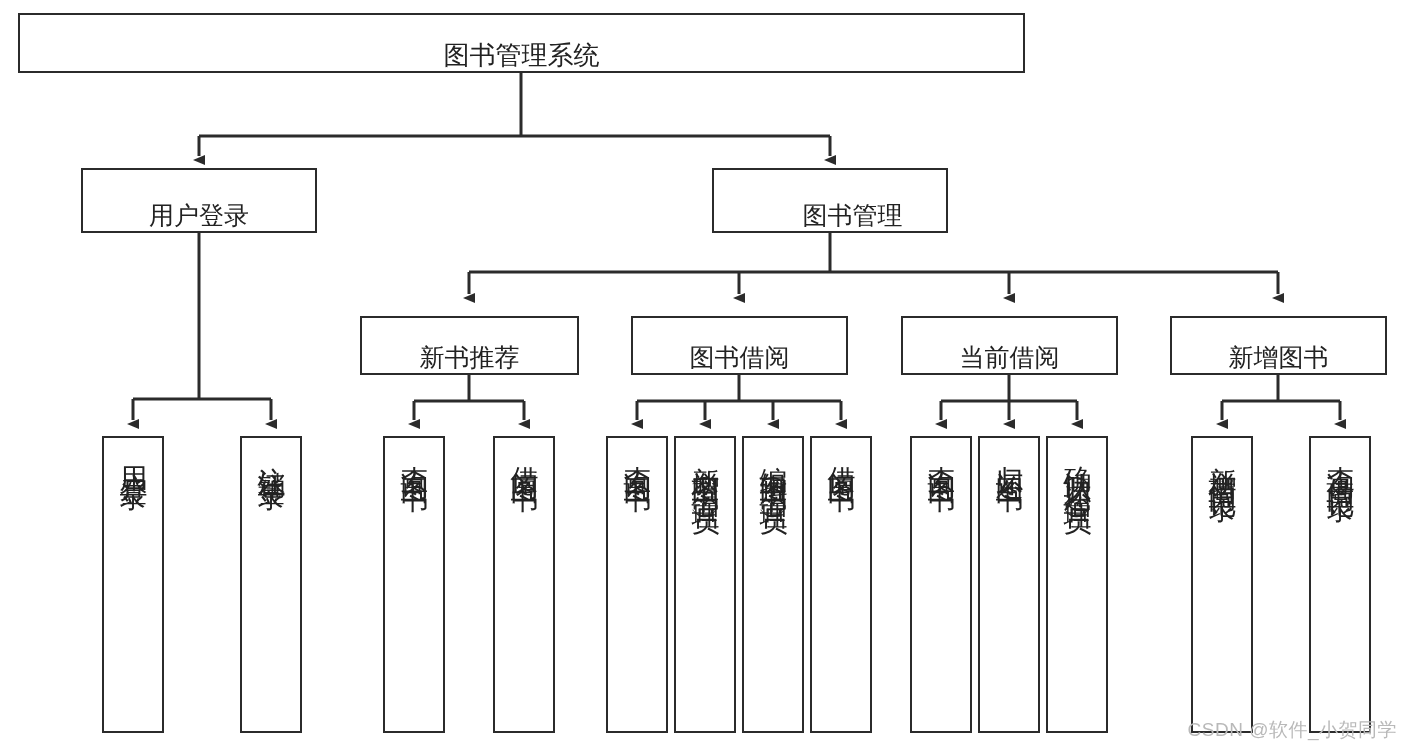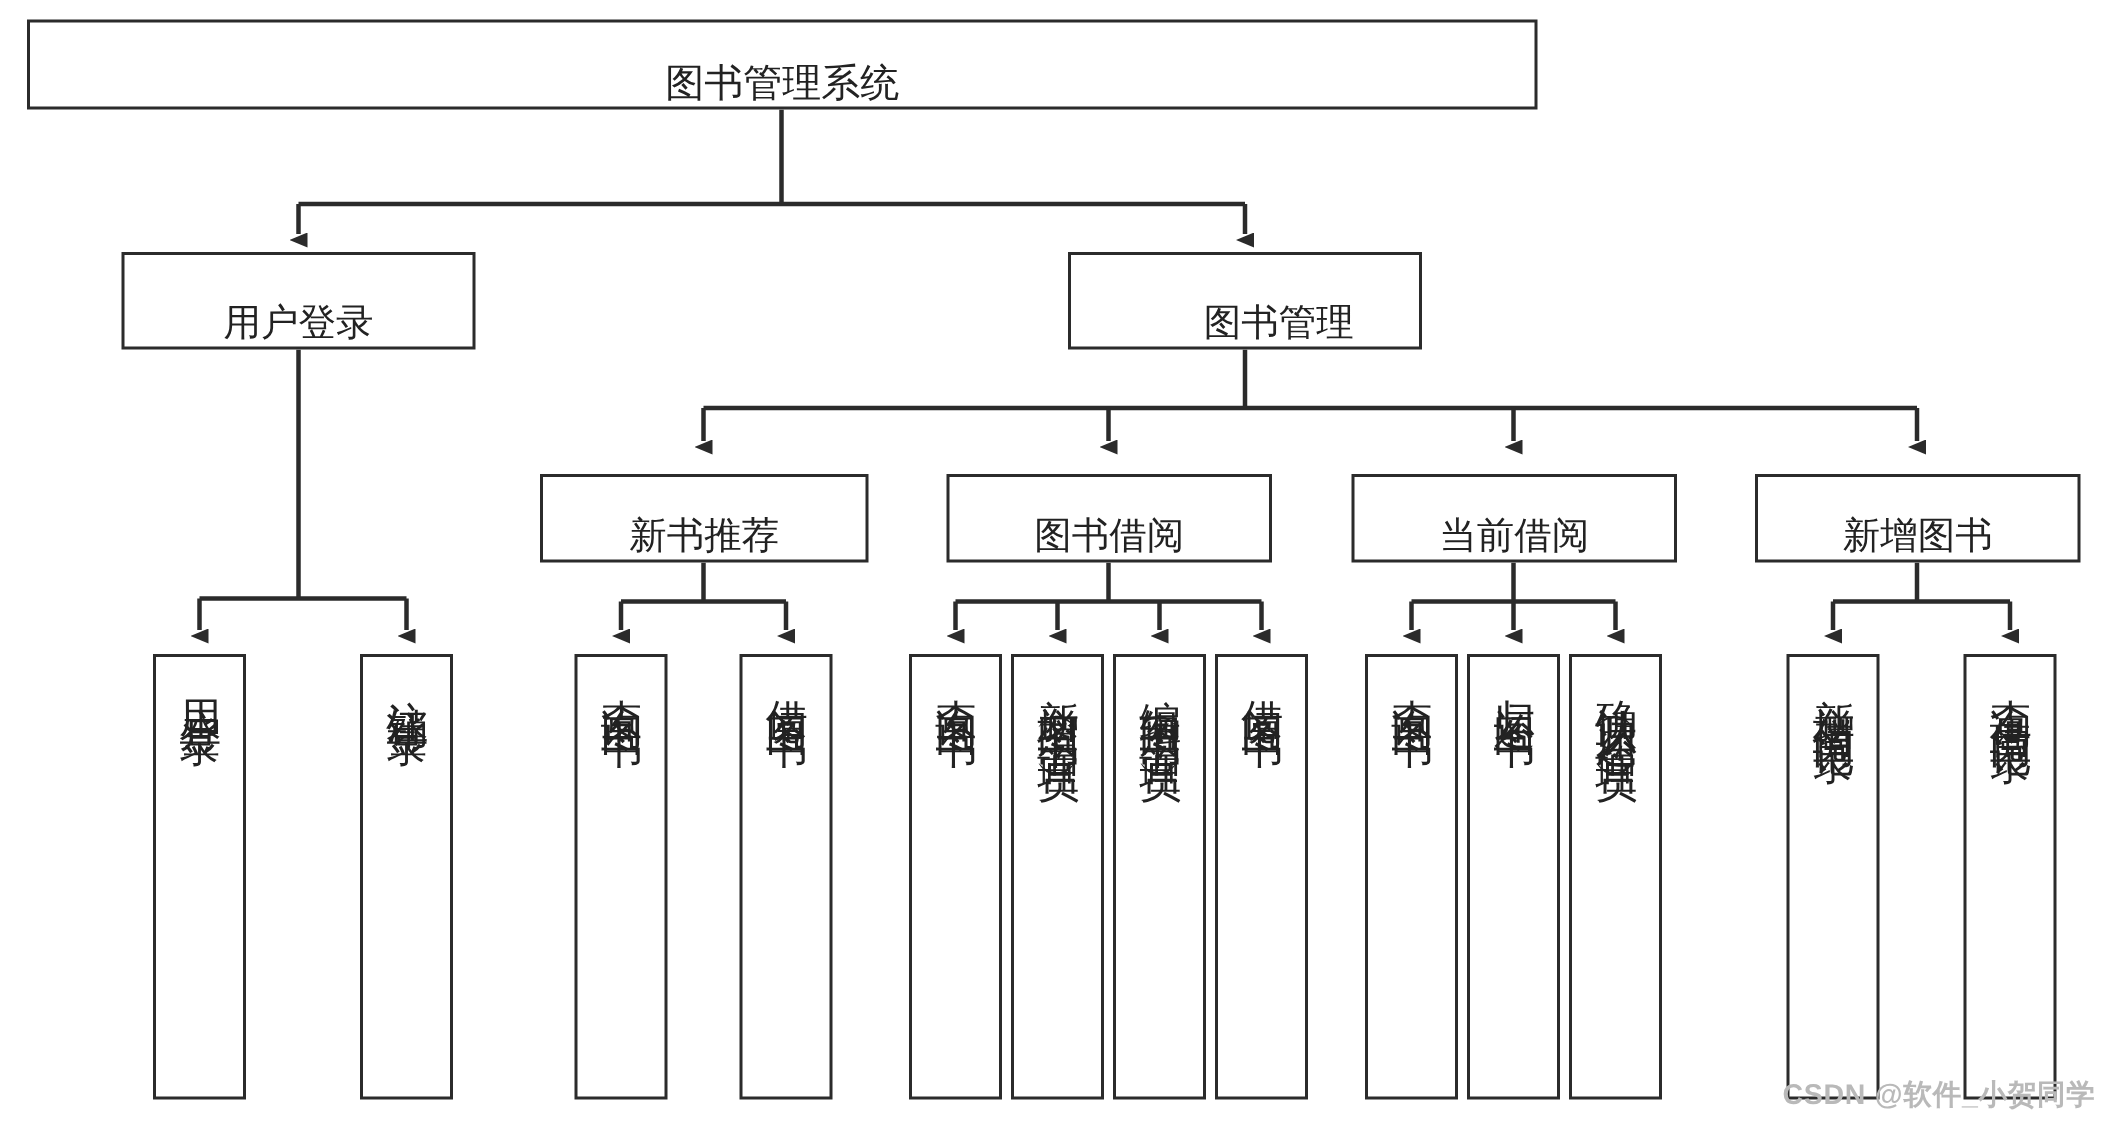--- a/index.html
+++ b/index.html
@@ -63,21 +63,20 @@
     padding-top: 6px;
   }
   .watermark {
     position: absolute;
     right: 8px;
     bottom: 4px;
     font-size: 19px;
     color: #b9b9b9;
     letter-spacing: 0.5px;
     white-space: nowrap;
-    font-weight: bold;
   }
 </style>
 </head>
 <body>
 
 <div id="canvas">
 
   <svg class="edges" viewBox="0 0 1405 747" xmlns="http://www.w3.org/2000/svg">
     <defs>
       <marker id="arrow" markerWidth="10" markerHeight="12" refX="1" refY="6" orient="auto" markerUnits="userSpaceOnUse">

